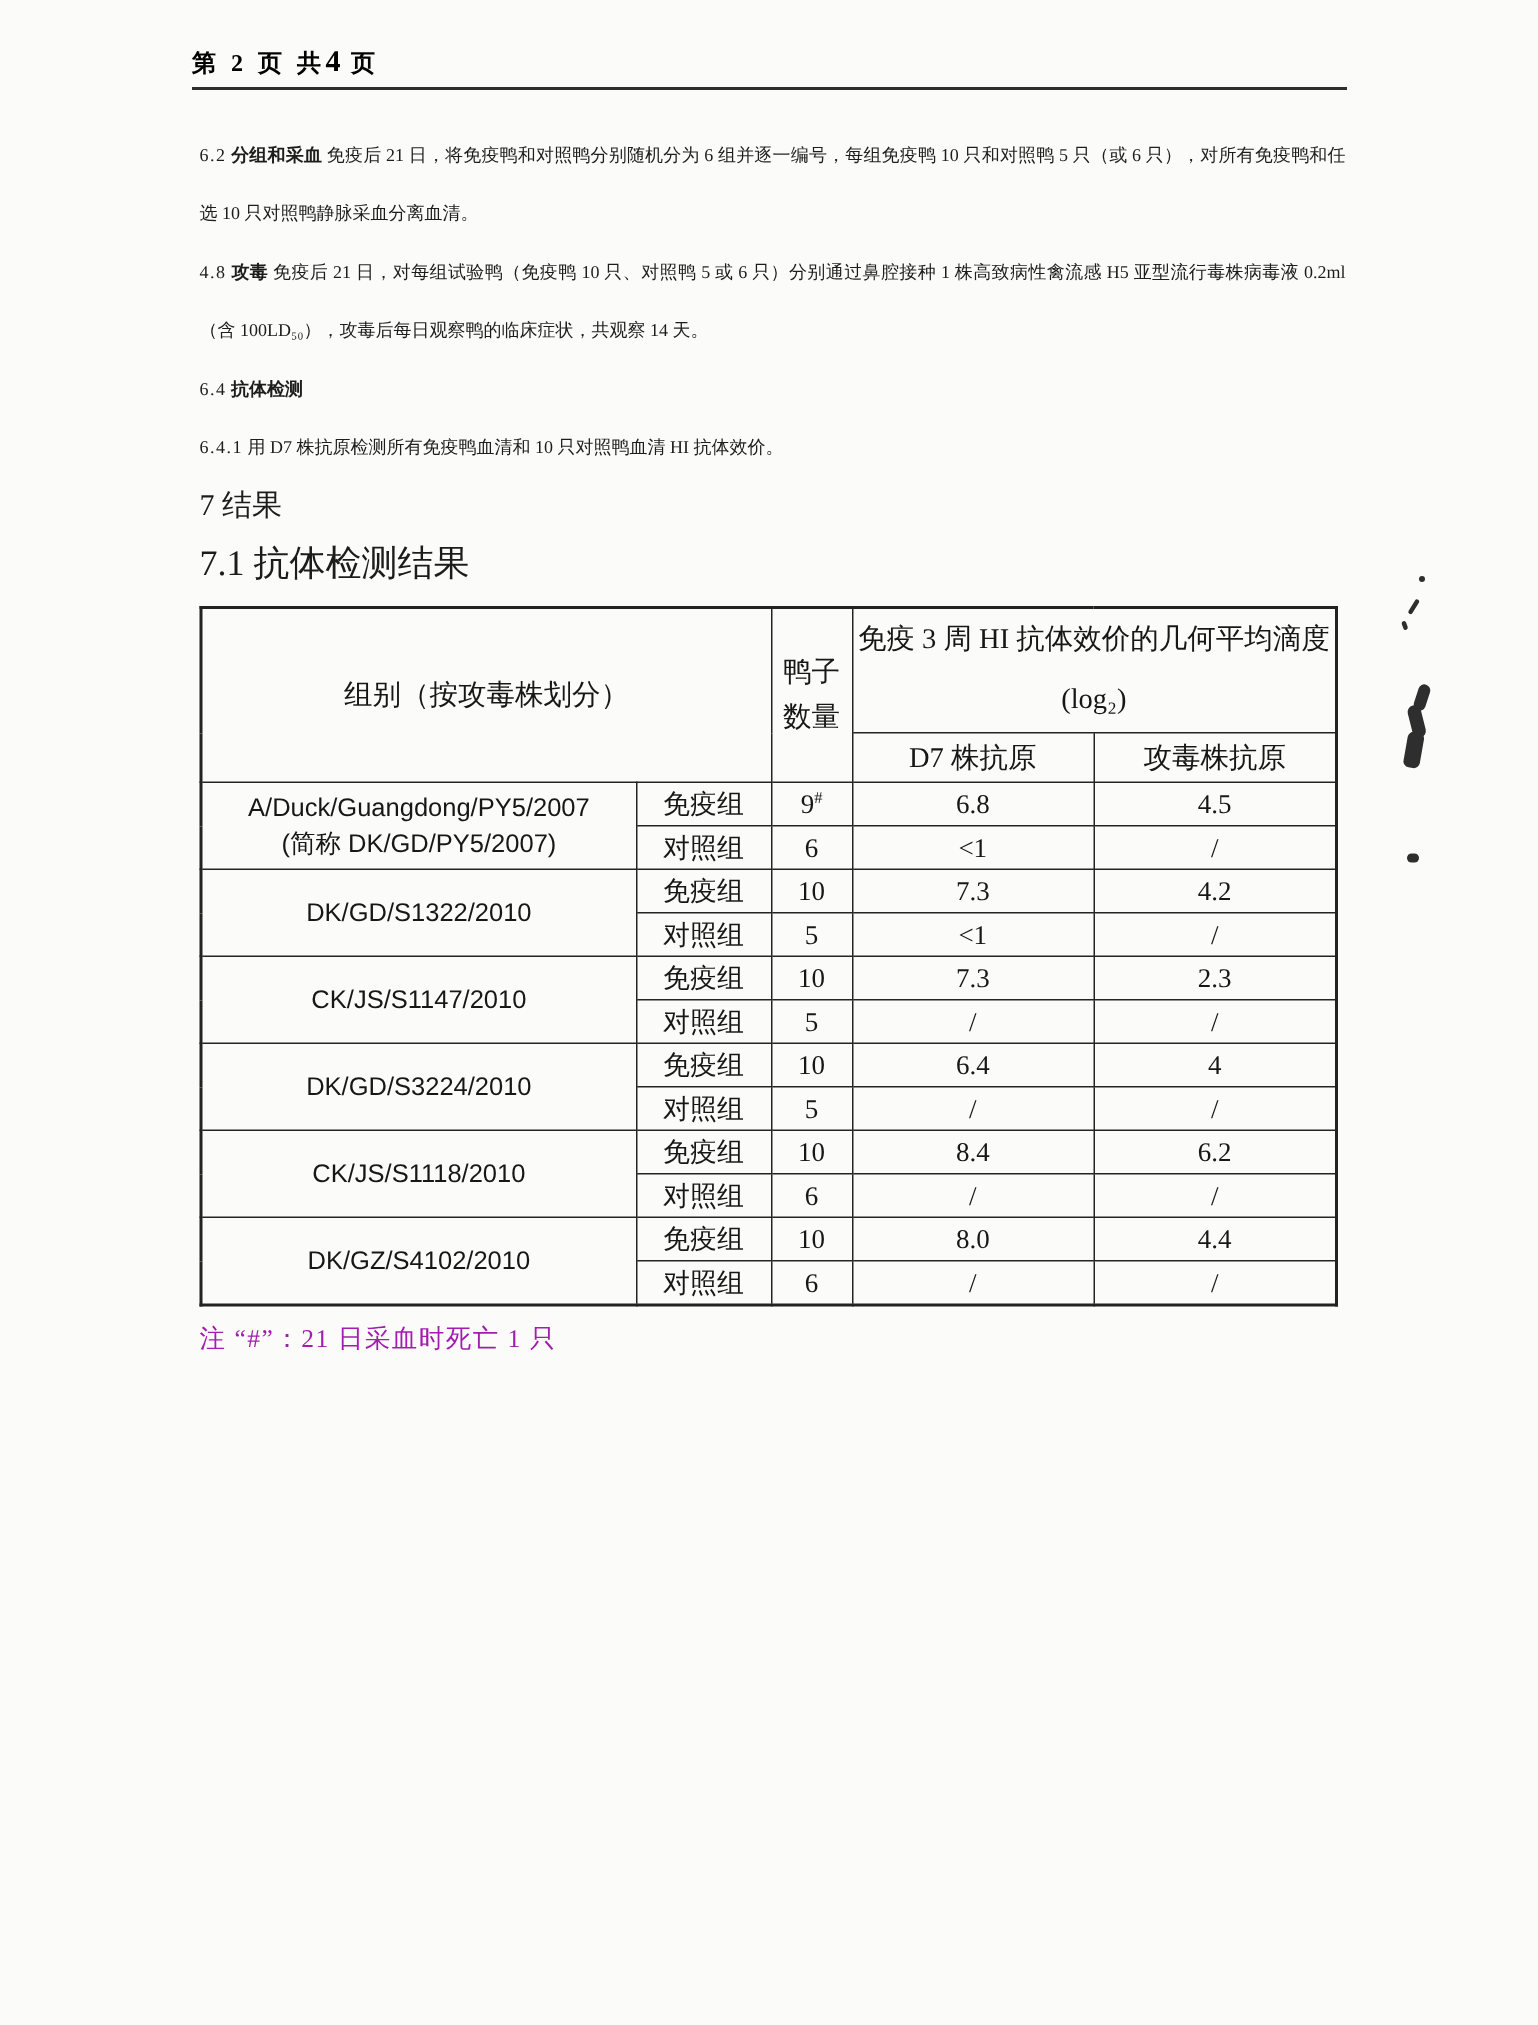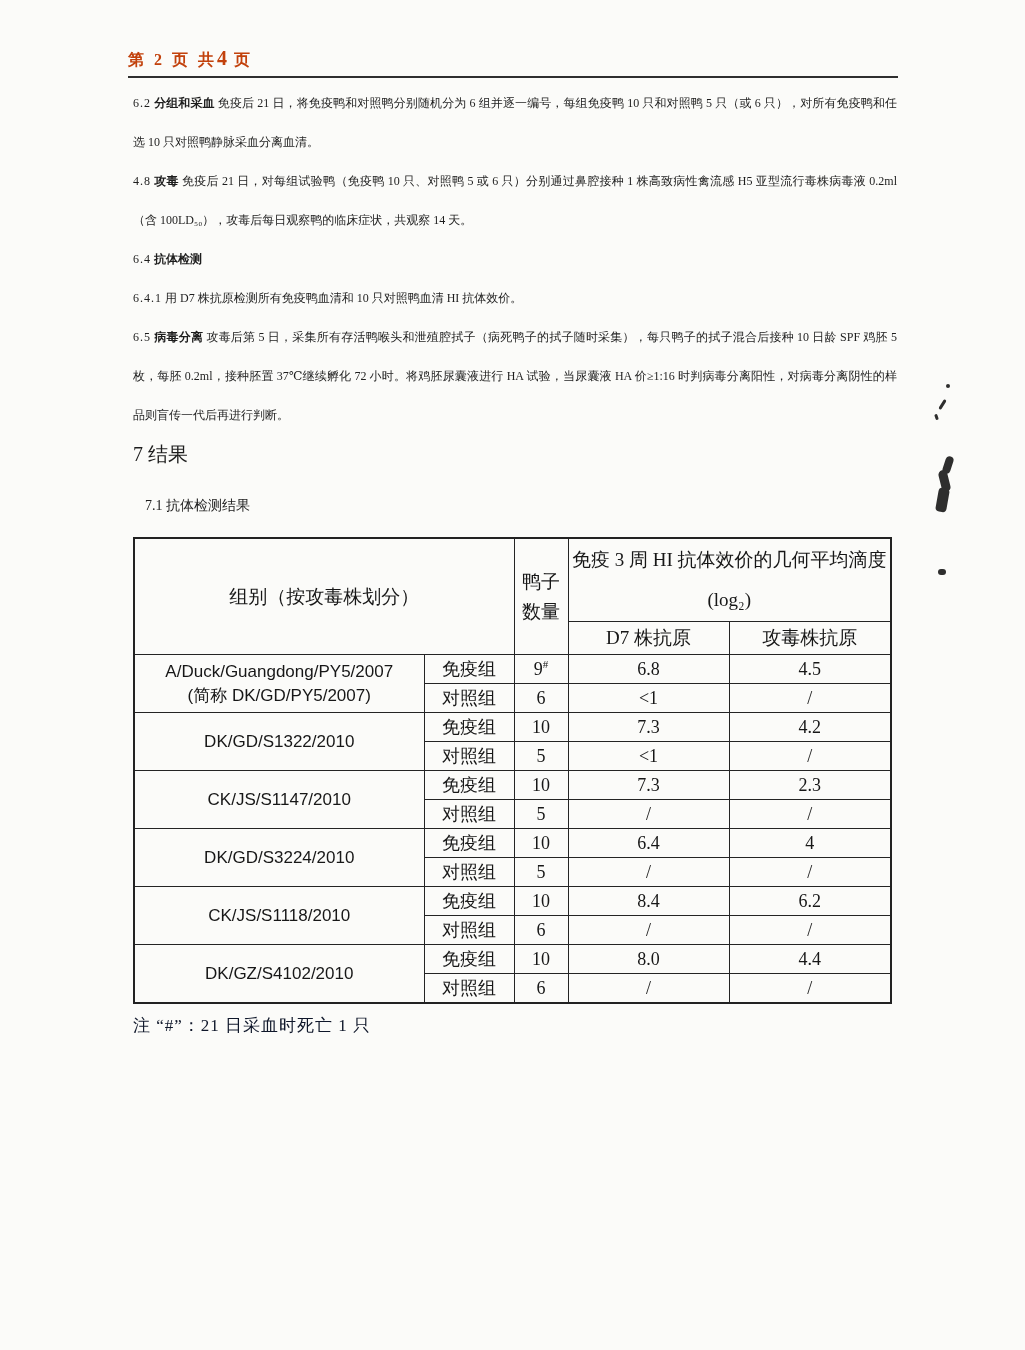--- a/index.html
+++ b/index.html
@@ -7,55 +7,55 @@
     position:relative;
     width:1025px;height:1350px;
     margin:0 auto;
     background:#fbfbf9;
     font-family:"Liberation Serif","DejaVu Serif",serif;
     color:#1c1c1c;
     overflow:hidden;
   }
   
   .page-header{
-    position:absolute;left:128px;top:47px;width:770px;
+    position:absolute;left:128px;top:30px;width:770px;
     border-bottom:2px solid #2f2f2f;
     padding-bottom:5px;
     font-size:16px;font-weight:bold;letter-spacing:3px;
-    color:#c2410c;
+    color:#000000;
   }
   .page-header .total-page{font-weight:bold;font-size:20px;letter-spacing:0;}
   
   .content{position:absolute;left:133px;top:84px;width:764px;}
   .para{font-size:12px;line-height:39px;text-align:justify;margin:0;color:#1d1d1d;}
   .sec-num{letter-spacing:1px;}
   .sec-title{font-weight:bold;}
   .results-heading{font-weight:normal;font-size:20px;line-height:39px;margin:0;}
-  .results-subheading{font-size:14px;line-height:39px;margin:12px;}
+  .results-subheading{font-size:24px;line-height:39px;margin:0;}
   
   table.results{
     border-collapse:collapse;table-layout:fixed;
     width:757px;margin-top:8px;
     text-align:center;color:#171717;
     border:2px solid #222;
   }
   table.results th,table.results td{
     border:1.5px solid #242424;
     font-weight:normal;
     padding:1px 3px;
     vertical-align:middle;
   }
   th.h-group,th.h-count{font-size:19px;line-height:30px;}
   th.h-hi{font-size:19px;line-height:40px;height:52px;}
   th.h-antigen{font-size:19px;height:30px;}
   td.strain-cell{font-family:"Liberation Sans","DejaVu Sans",sans-serif;font-size:17px;line-height:24px;}
   td.group-cell{font-size:18px;height:26px;}
   td.count-cell,td.titer-cell{font-size:18px;height:26px;font-family:"Liberation Serif","DejaVu Serif",serif;}
   td sup{font-size:11px;vertical-align:super;line-height:0;}
-  .note{font-size:17px;margin-top:10px;letter-spacing:1px;color:#0f172a;}
+  .note{font-size:17px;margin-top:10px;letter-spacing:1px;color:#a21caf;}
   
   .ink{position:absolute;background:#2e2e2e;}
   .ink-a1{left:946px;top:384px;width:4px;height:4px;border-radius:2px;}
   .ink-a2{left:941px;top:399px;width:3px;height:11px;border-radius:2px;transform:rotate(32deg);}
   .ink-a3{left:935px;top:414px;width:3px;height:6px;border-radius:2px;transform:rotate(-20deg);}
   .ink-b1{left:944px;top:456px;width:8px;height:18px;border-radius:5px;transform:rotate(18deg);}
   .ink-b2{left:940px;top:470px;width:9px;height:22px;border-radius:5px;transform:rotate(-14deg);}
   .ink-b3{left:937px;top:488px;width:11px;height:24px;border-radius:4px;transform:rotate(10deg);}
   .ink-c1{left:938px;top:569px;width:8px;height:6px;border-radius:3px;}
 </style>
@@ -90,25 +90,20 @@
       <span></span>
     </p>
 
     <p class="para">
       <span class="sec-num">6.4.1</span>
       <span class="sec-title"></span>
       <span>用 D7 株抗原检测所有免疫鸭血清和 10 只对照鸭血清 HI 抗体效价。</span>
     </p>
 
 
-    <p class="para">
-      <span class="sec-num">6.5</span>
-      <span class="sec-title">病毒分离</span>
-      <span>攻毒后第 5 日，采集所有存活鸭喉头和泄殖腔拭子（病死鸭子的拭子随时采集），每只鸭子的拭子混合后接种 10 日龄 SPF 鸡胚 5 枚，每胚 0.2ml，接种胚置 37℃继续孵化 72 小时。将鸡胚尿囊液进行 HA 试验，当尿囊液 HA 价≥1:16 时判病毒分离阳性，对病毒分离阴性的样品则盲传一代后再进行判断。</span>
-    </p>
 
     <p class="results-heading">
       <span>7</span>
       <span>结果</span>
     </p>
 
     <p class="results-subheading">
       <span>7.1</span>
       <span>抗体检测结果</span>
     </p>

